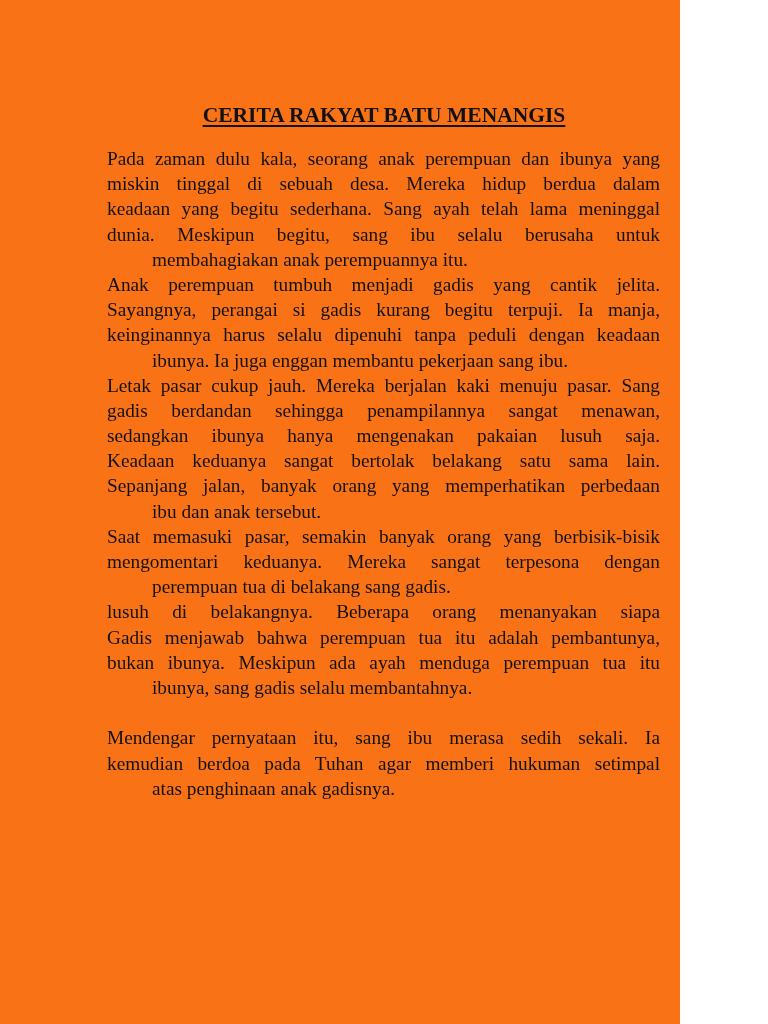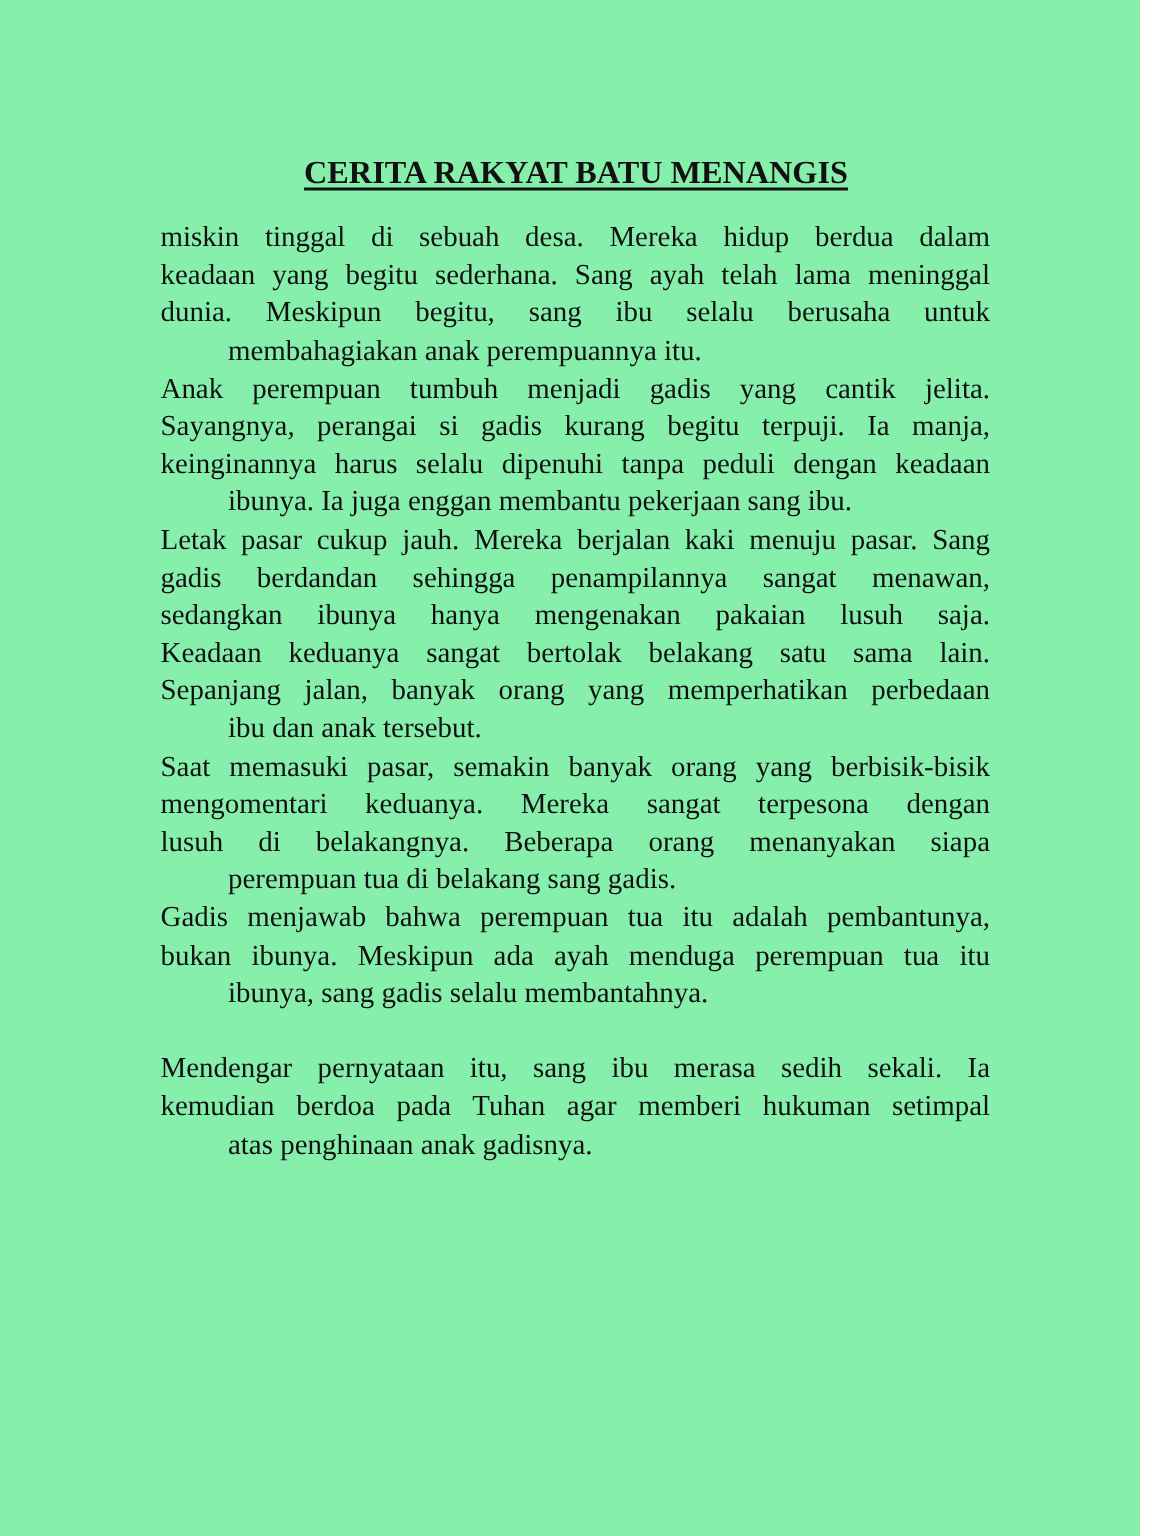--- a/index.html
+++ b/index.html
@@ -1,18 +1,18 @@
 <!DOCTYPE html>
 <html><head>
 <meta charset="utf-8">
 <style>
   html, body { margin: 0; padding: 0; background: #ffffff; }
   body { width: 768px; height: 1024px; position: relative; overflow: hidden; }
   .page {
-    position: absolute; left: 0; top: 0; width: 760px; height: 1024px; background: #86efac;
+    position: absolute; left: 0; top: 0; width: 680px; height: 1024px; background: #f97316;
     font-family: "Liberation Serif", "DejaVu Serif", serif; color: #111;
   }
   .title {
     position: absolute; top: 100px; left: 0; width: 768px; text-align: center;
     font-weight: bold; font-size: 21.5px; line-height: 30px;
   }
   .title span { text-decoration: underline; text-decoration-thickness: 2px; text-underline-offset: 3px; }
   .body {
     position: absolute; left: 107px; top: 146px; width: 553px;
     font-size: 19.3px; line-height: 25.2px;
@@ -24,20 +24,21 @@
 </head>
 <body>
 
 <div class="page">
   <div class="title">
     <span>CERITA RAKYAT BATU MENANGIS</span>
   </div>
 
   <div class="body">
     <div>
+      <span class="line">Pada zaman dulu kala, seorang anak perempuan dan ibunya yang</span>
       <span class="line">miskin tinggal di sebuah desa. Mereka hidup berdua dalam</span>
       <span class="line">keadaan yang begitu sederhana. Sang ayah telah lama meninggal</span>
       <span class="line">dunia. Meskipun begitu, sang ibu selalu berusaha untuk</span>
       <span class="line last">membahagiakan anak perempuannya itu.</span>
     </div>
     <div>
       <span class="line">Anak perempuan tumbuh menjadi gadis yang cantik jelita.</span>
       <span class="line">Sayangnya, perangai si gadis kurang begitu terpuji. Ia manja,</span>
       <span class="line">keinginannya harus selalu dipenuhi tanpa peduli dengan keadaan</span>
       <span class="line last">ibunya. Ia juga enggan membantu pekerjaan sang ibu.</span>
@@ -46,22 +47,22 @@
       <span class="line">Letak pasar cukup jauh. Mereka berjalan kaki menuju pasar. Sang</span>
       <span class="line">gadis berdandan sehingga penampilannya sangat menawan,</span>
       <span class="line">sedangkan ibunya hanya mengenakan pakaian lusuh saja.</span>
       <span class="line">Keadaan keduanya sangat bertolak belakang satu sama lain.</span>
       <span class="line">Sepanjang jalan, banyak orang yang memperhatikan perbedaan</span>
       <span class="line last">ibu dan anak tersebut.</span>
     </div>
     <div>
       <span class="line">Saat memasuki pasar, semakin banyak orang yang berbisik-bisik</span>
       <span class="line">mengomentari keduanya. Mereka sangat terpesona dengan</span>
+      <span class="line last">perempuan tua di belakang sang gadis.</span>
       <span class="line">lusuh di belakangnya. Beberapa orang menanyakan siapa</span>
-      <span class="line last">perempuan tua di belakang sang gadis.</span>
     </div>
     <div>
       <span class="line">Gadis menjawab bahwa perempuan tua itu adalah pembantunya,</span>
       <span class="line">bukan ibunya. Meskipun ada ayah menduga perempuan tua itu</span>
       <span class="line last">ibunya, sang gadis selalu membantahnya.</span>
     </div>
     <span class="gap"></span>
     <div>
       <span class="line">Mendengar pernyataan itu, sang ibu merasa sedih sekali. Ia</span>
       <span class="line">kemudian berdoa pada Tuhan agar memberi hukuman setimpal</span>

